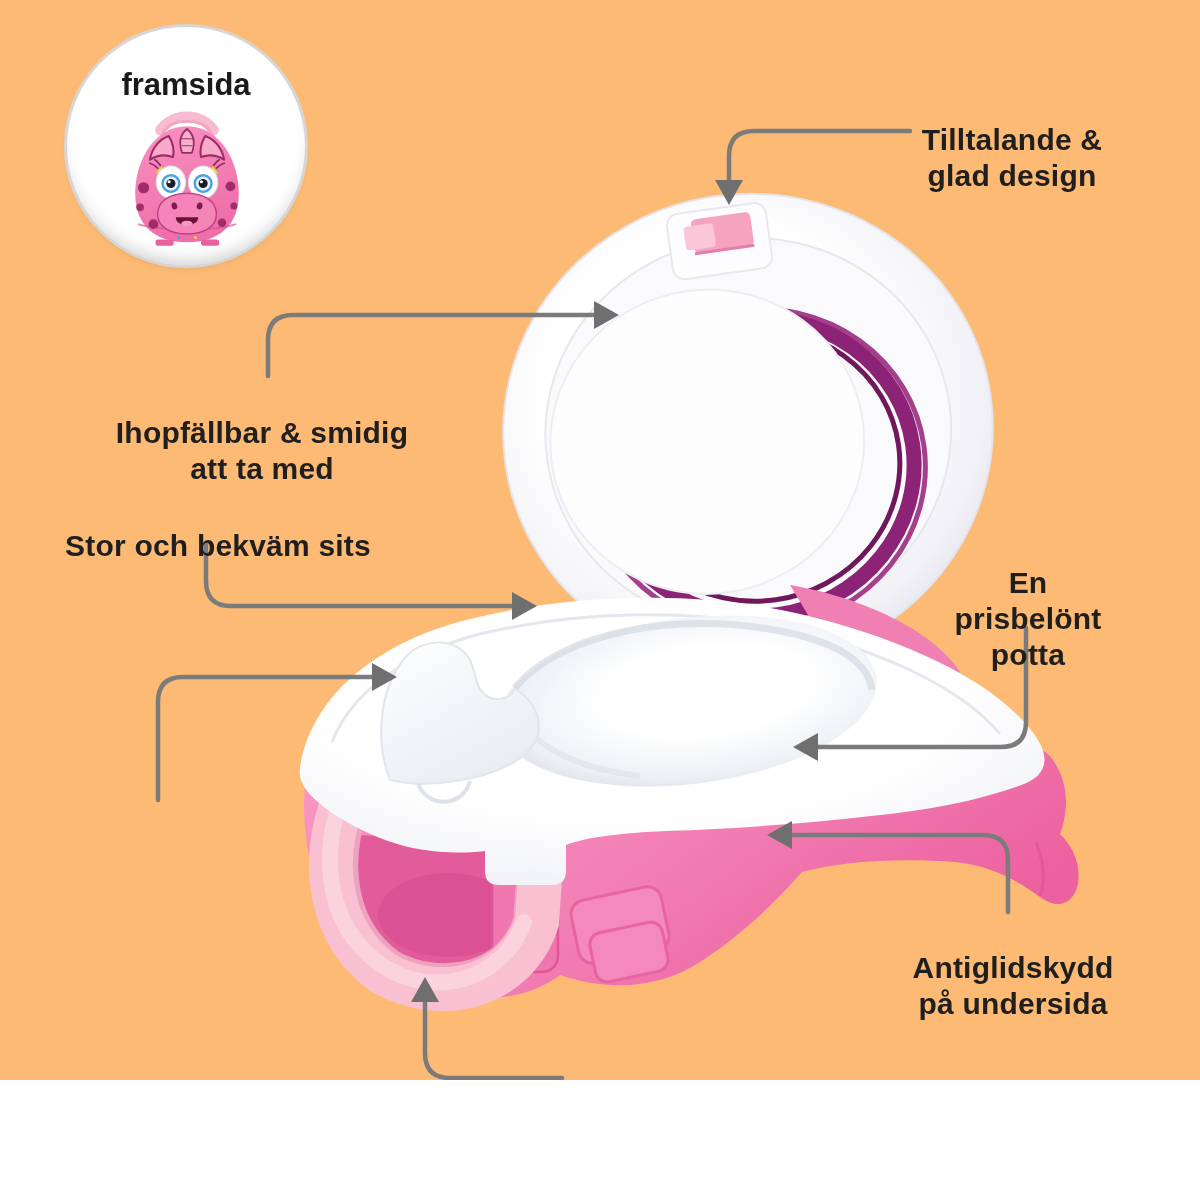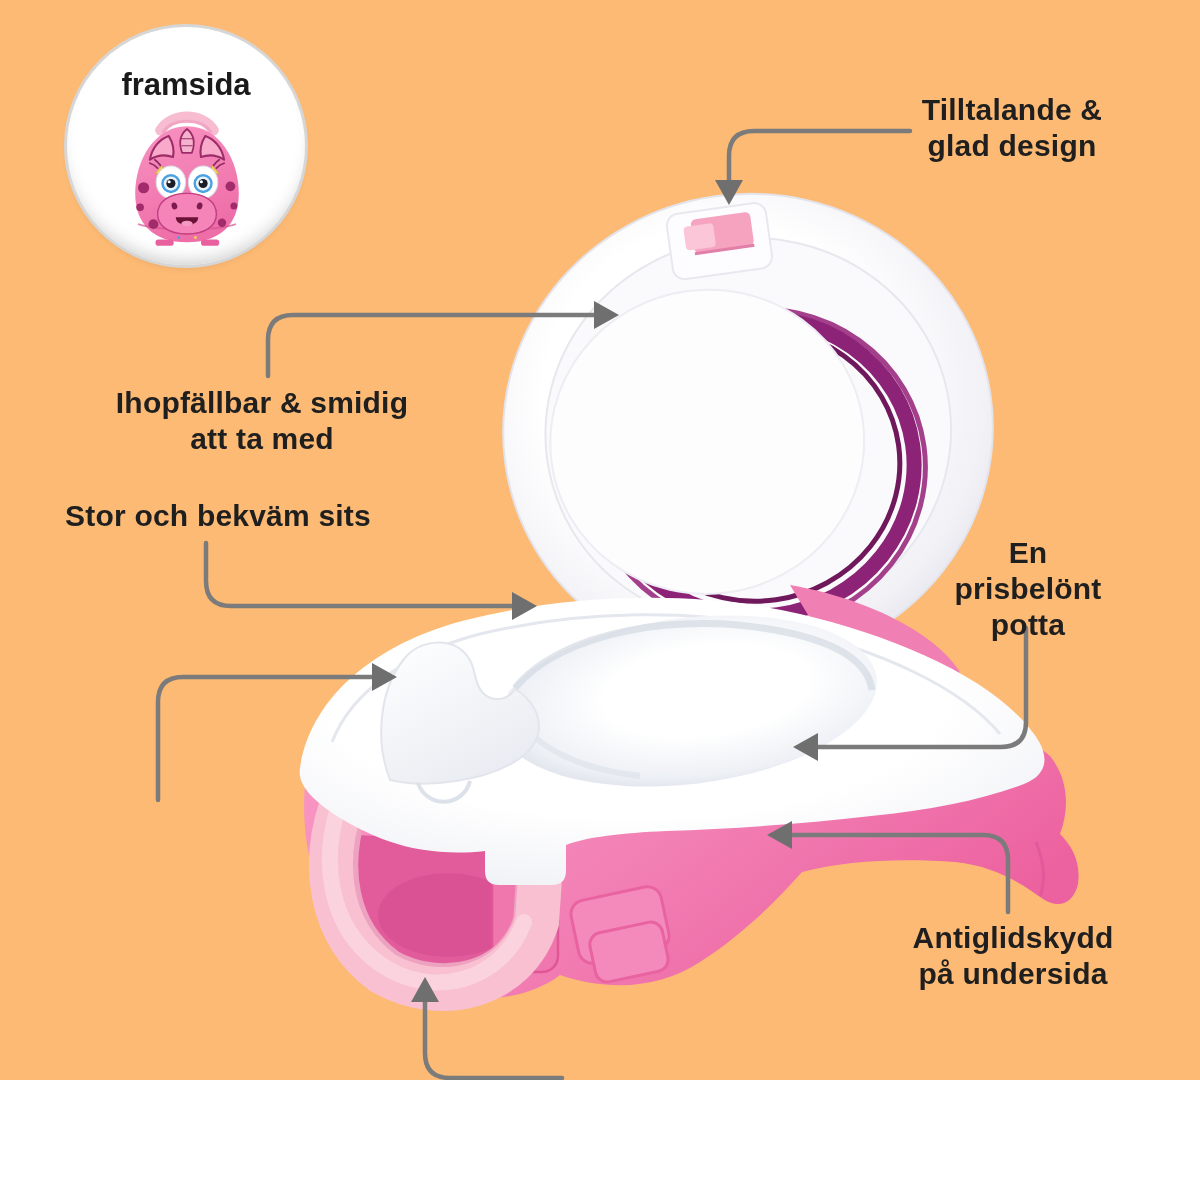--- a/index.html
+++ b/index.html
@@ -1,20 +1,20 @@
 <!DOCTYPE html>
 <html><head>
 <meta charset="utf-8">
 <style>
   html,body{margin:0;padding:0;background:#fff;}
   .stage{position:relative;width:1200px;height:1080px;background:#fdba74;overflow:hidden;
          font-family:"Liberation Sans",sans-serif;}
   .art{position:absolute;left:0;top:0;width:1200px;height:1200px;}
   .label{position:absolute;transform:translate(-50%,-50%);font-size:30px;line-height:36px;
-         font-weight:600;color:#1f1f1f;text-align:center;white-space:pre-line;letter-spacing:.2px;}
+         font-weight:600;color:#1f1f1f;text-align:center;white-space:pre-line;letter-spacing:.2px;margin-top:30px;}
   .badge{position:absolute;left:64px;top:24px;width:238px;height:238px;border-radius:50%;
          background:#ffffff;border:3px solid #d6d6d6;
          box-shadow:inset 0 -12px 18px -10px rgba(0,0,0,.22), 0 4px 10px -6px rgba(0,0,0,.15);}
   .badge-label{position:absolute;top:40px;left:0;width:100%;text-align:center;
          font-size:31px;font-weight:600;color:#1a1a1a;}
   .cartoon{position:absolute;left:50px;top:76px;width:140px;height:152px;}
 </style>
 </head>
 <body>
 

